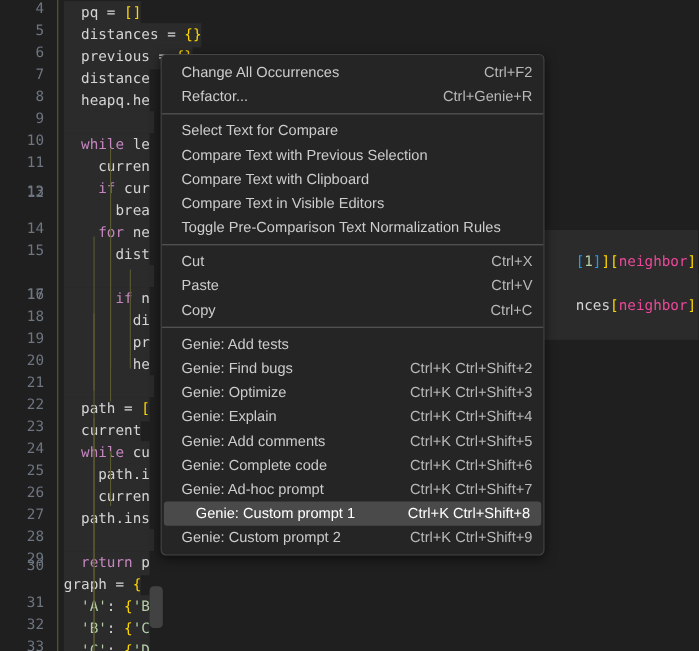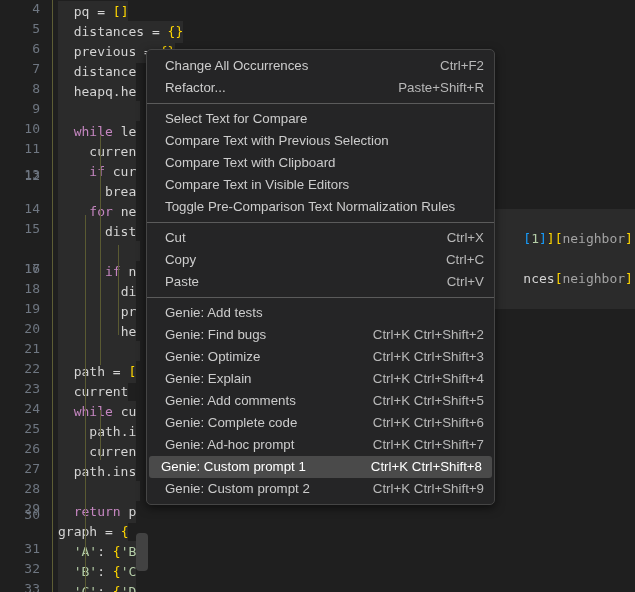--- a/index.html
+++ b/index.html
@@ -40,21 +40,21 @@
     position: absolute;
     left: 58px;
     white-space: pre;
   }
   .sel {
     background: #2b2b2b;
     padding: 1px 0;
   }
   
   .kw   { color: #c586c0; }
-  .var  { color: #a3a3a3; margin-top: 36px; }
+  .var  { color: #ec4899; margin-top: 36px; }
   .pun  { color: #d4d4d4; }
   .op   { color: #d4d4d4; }
   .brk1 { color: #ffd700; }
   .brk3 { color: #179fff; }
   .strg { color: #b5cea8; }
   .num  { color: #b5cea8; }
   .id   { color: #d4d4d4; }
 
   
   .guide {
@@ -113,21 +113,21 @@
     color: #cccccc;
     font-size: 13.3px;
     cursor: default;
     box-sizing: border-box;
   }
   .menu-item.selected {
     background: #4a4a4a;
     color: #ffffff;
     margin: 0 2px;
     border-radius: 3px;
-    padding-left: 12px;
+    padding-left: 29px;
     align-items: flex-end;
   }
   .mi-label {
     flex: 0 0 auto;
   }
   .mi-spacer { flex: 1 1 auto; }
   .mi-key {
     color: #b8b8b8;
     font-size: 13.3px;
     text-align: right;
@@ -229,21 +229,21 @@
 
 <div id="context-menu">
     <div class="menu-item">
       <span class="mi-label">Change All Occurrences</span>
       <span class="mi-spacer"></span>
       <span class="mi-key">Ctrl+F2</span>
     </div>
     <div class="menu-item">
       <span class="mi-label">Refactor...</span>
       <span class="mi-spacer"></span>
-      <span class="mi-key">Paste+Shift+R</span>
+      <span class="mi-key">Ctrl+Genie+R</span>
     </div>
     <div class="menu-sep"></div>
     <div class="menu-item">
       <span class="mi-label">Select Text for Compare</span>
       <span class="mi-spacer"></span>
       <span class="mi-key"></span>
     </div>
     <div class="menu-item">
       <span class="mi-label">Compare Text with Previous Selection</span>
       <span class="mi-spacer"></span>
@@ -264,28 +264,28 @@
       <span class="mi-spacer"></span>
       <span class="mi-key"></span>
     </div>
     <div class="menu-sep"></div>
     <div class="menu-item">
       <span class="mi-label">Cut</span>
       <span class="mi-spacer"></span>
       <span class="mi-key">Ctrl+X</span>
     </div>
     <div class="menu-item">
+      <span class="mi-label">Paste</span>
+      <span class="mi-spacer"></span>
+      <span class="mi-key">Ctrl+V</span>
+    </div>
+    <div class="menu-item">
       <span class="mi-label">Copy</span>
       <span class="mi-spacer"></span>
       <span class="mi-key">Ctrl+C</span>
-    </div>
-    <div class="menu-item">
-      <span class="mi-label">Paste</span>
-      <span class="mi-spacer"></span>
-      <span class="mi-key">Ctrl+V</span>
     </div>
     <div class="menu-sep"></div>
     <div class="menu-item">
       <span class="mi-label">Genie: Add tests</span>
       <span class="mi-spacer"></span>
     </div>
     <div class="menu-item">
       <span class="mi-label">Genie: Find bugs</span>
       <span class="mi-spacer"></span>
       <span class="mi-key">Ctrl+K Ctrl+Shift+2</span>

